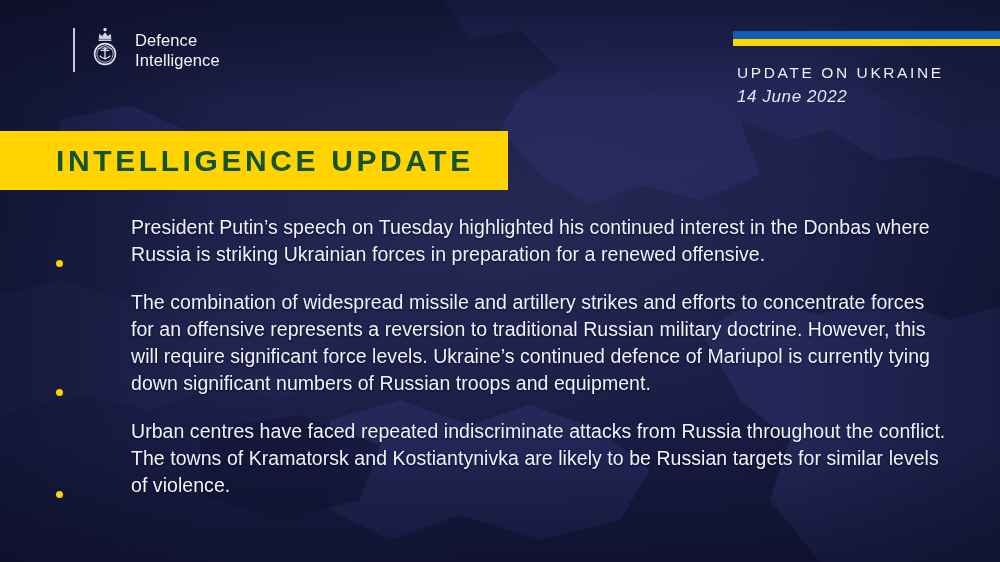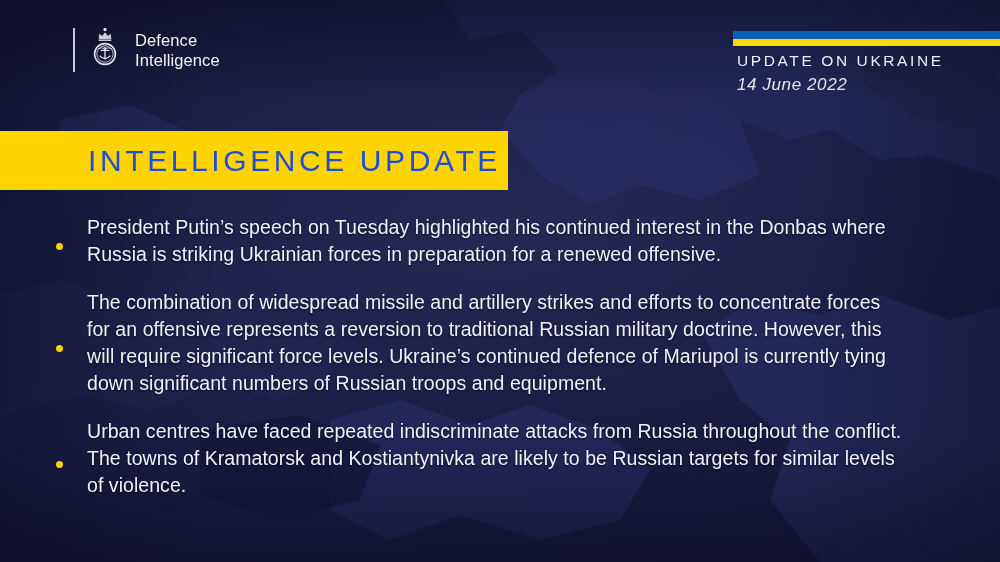--- a/index.html
+++ b/index.html
@@ -104,21 +104,21 @@
     background: #0d5cb6;
   }
   .flag-yellow {
     height: 50%;
     background: #ffd600;
   }
 
   .header-right {
     position: absolute;
     right: 0px;
-    top: 52px;
+    top: 64px;
     width: 892px;
     text-align: right;
     padding-right: 0px;
   }
   .header-right-inner {
     display: inline-block;
     text-align: left;
     width: 267px;
     margin-right: 0px;
   }
@@ -145,39 +145,40 @@
     position: absolute;
     left: 0;
     top: 131px;
     width: 508px;
     height: 59px;
     background: #ffd400;
     display: flex;
     align-items: center;
   }
   .banner-text {
-    color: #1d4ed8;
+    color: #14532d;
     font-size: 30px;
-    font-weight: 400;
+    font-weight: 700;
     letter-spacing: 3.6px;
-    padding-left: 88px;
+    padding-left: 56px;
     white-space: nowrap;
   }
 
   
   .bullets {
     position: absolute;
     left: 56px;
     top: 214px;
     right: 36px;
   }
   .bullet-row {
     display: flex;
-    align-items: center;
+    align-items: flex-end;
     margin-bottom: 22px;
+    gap: 44px;
   }
   .bullet-dot {
     flex: 0 0 auto;
     width: 7px;
     height: 7px;
     border-radius: 50%;
     background: #ffd400;
     margin-top: 12px;
     margin-right: 24px;
   }

